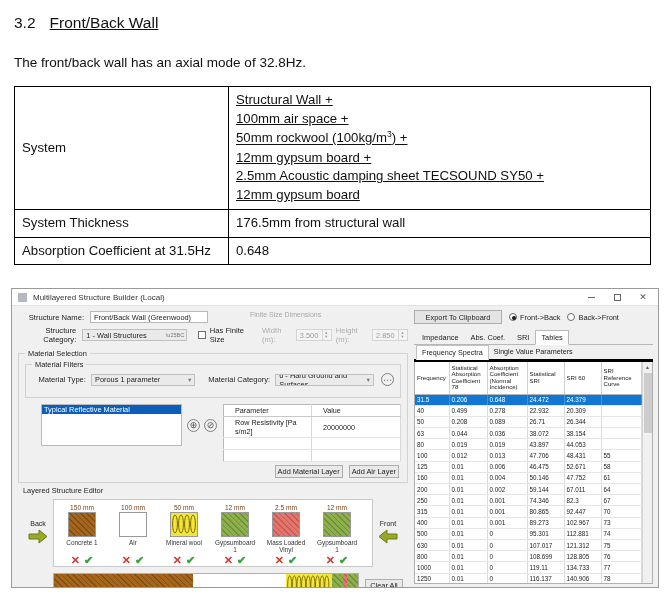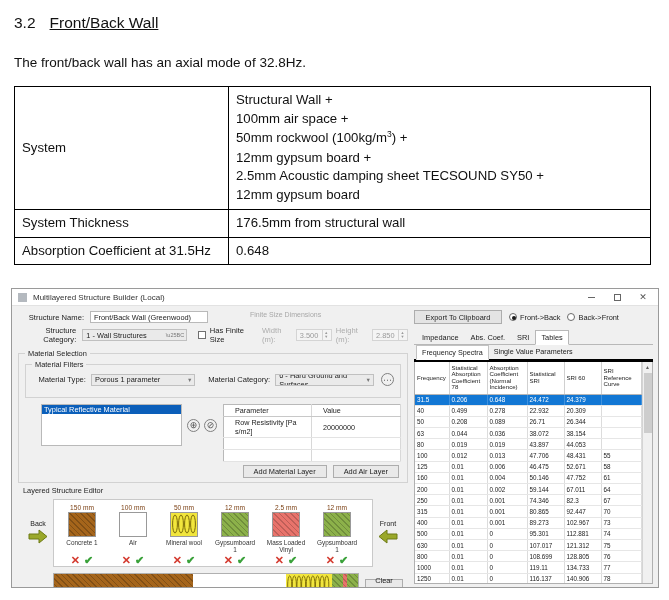--- a/index.html
+++ b/index.html
@@ -40,21 +40,21 @@
   }
   table.doc-table td {
     border: 1px solid #000;
     padding: 4px 7px;
     font-size: 13.2px;
     color: #111;
     vertical-align: middle;
     line-height: 1.42;
   }
   table.doc-table td.label { width: 214px; }
-  .sys-lines div { white-space: nowrap; }
+  .sys-lines div { white-space: nowrap; text-decoration: underline; }
   sup { font-size: 8.5px; }
 
   
   .app {
     position: absolute;
     left: 11px;
     top: 288px;
     width: 648px;
     height: 300px;
     background: #f0f0f0;
@@ -209,21 +209,21 @@
     height: 10px;
     color: #222;
   }
   table.param th { background: #fff; border-bottom: 1px solid #c8c8c8; }
 
   .btn {
     background: #e9e9e9;
     border: 1px solid #adadad;
     font-size: 7.4px;
     color: #222;
-    padding: 2px 10px;
+    padding: 2px 2px;
     height: 13px;
     display: inline-flex;
     align-items: center;
     justify-content: center;
   }
 
   
   .lse-box {
     border: 1px solid #c9c9c9;
     background: #fff;

